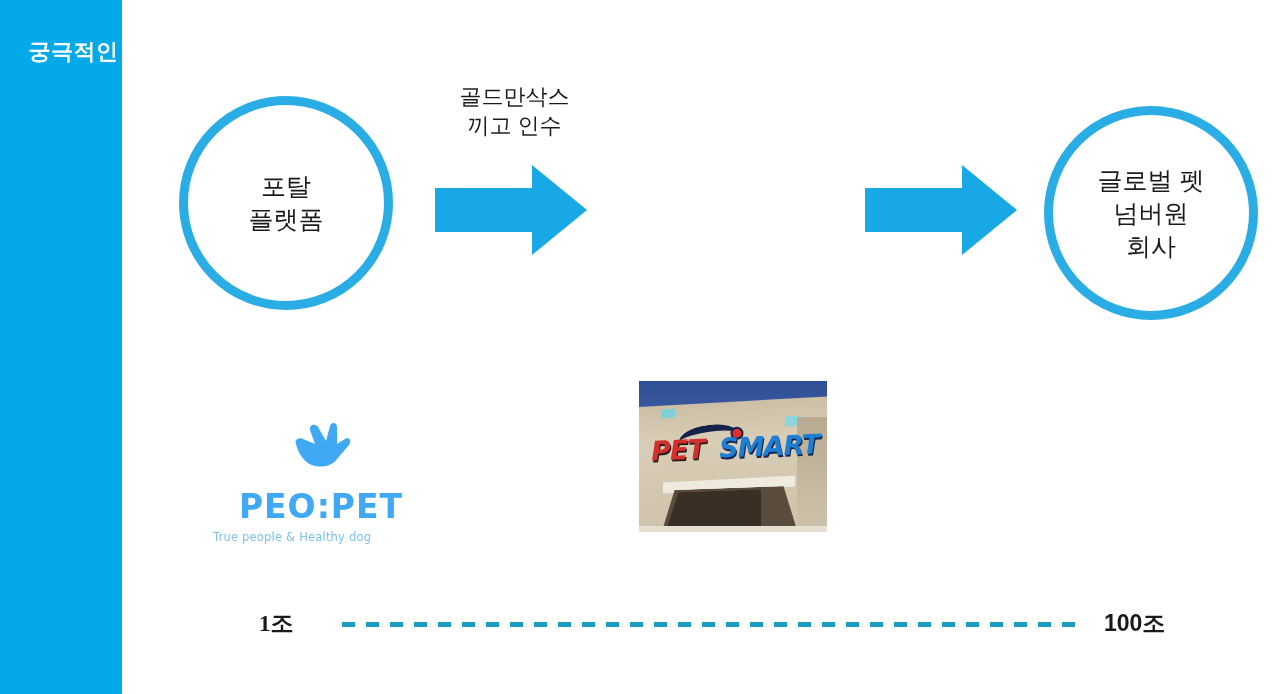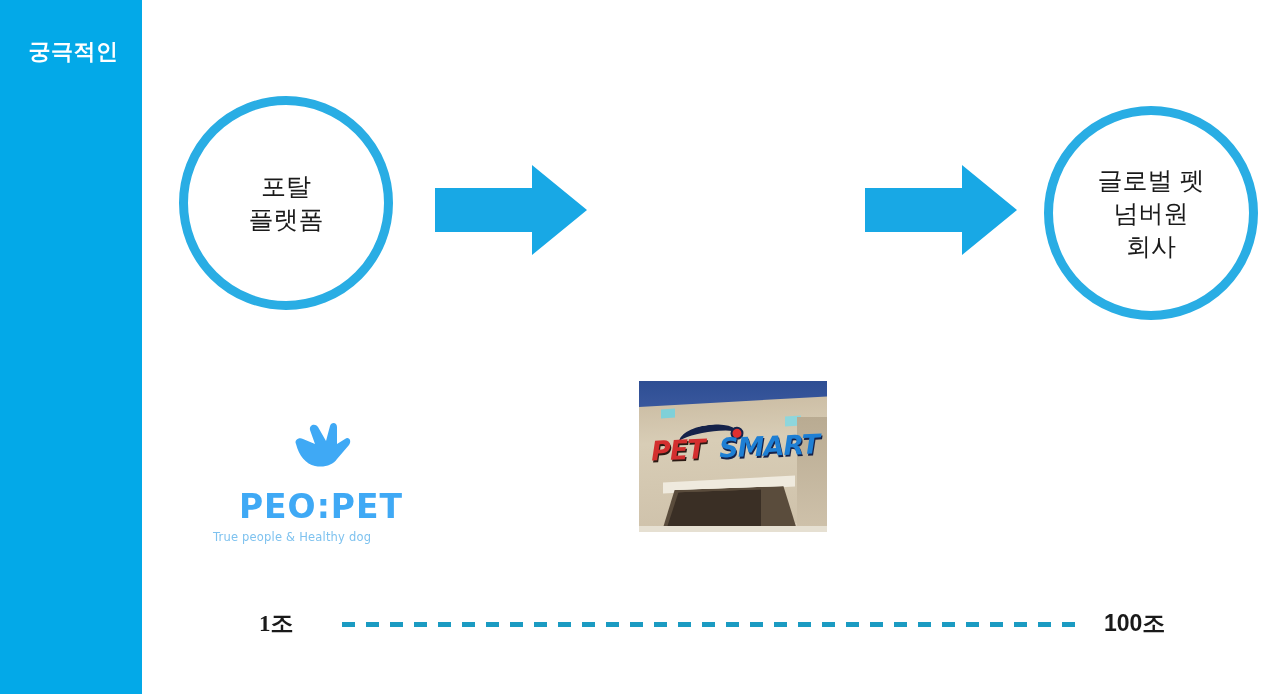--- a/index.html
+++ b/index.html
@@ -13,21 +13,21 @@
     font-family: "Liberation Sans", "DejaVu Sans", sans-serif;
     overflow: hidden;
     position: relative;
   }
 
   
   .sidebar {
     position: absolute;
     left: 0;
     top: 0;
-    width: 142px;
+    width: 122px;
     height: 694px;
     background: #03a9e8;
   }
   .sidebar-title {
     position: absolute;
     left: 0;
     top: 30px;
     width: 147px;
     text-align: center;
     color: #ffffff;
@@ -346,20 +346,22 @@
   </div>
 </div>
 
 <div class="canvas">
 
   <div class="node" id="node-portal">
     <div class="node-label">포탈
 플랫폼</div>
   </div>
 
+  <div class="arrow-caption">골드만삭스
+끼고 인수</div>
 
   <div class="arrow-group" id="arrow-1">
     <svg class="arrow-svg" width="152" height="90" viewBox="0 0 152 90">
       <polygon points="0,23 97,23 97,0 152,45 97,90 97,67 0,67" fill="#18a8e5"></polygon>
     </svg>
   </div>
 
 
   <div class="arrow-group" id="arrow-2">
     <svg class="arrow-svg" width="152" height="90" viewBox="0 0 152 90">

